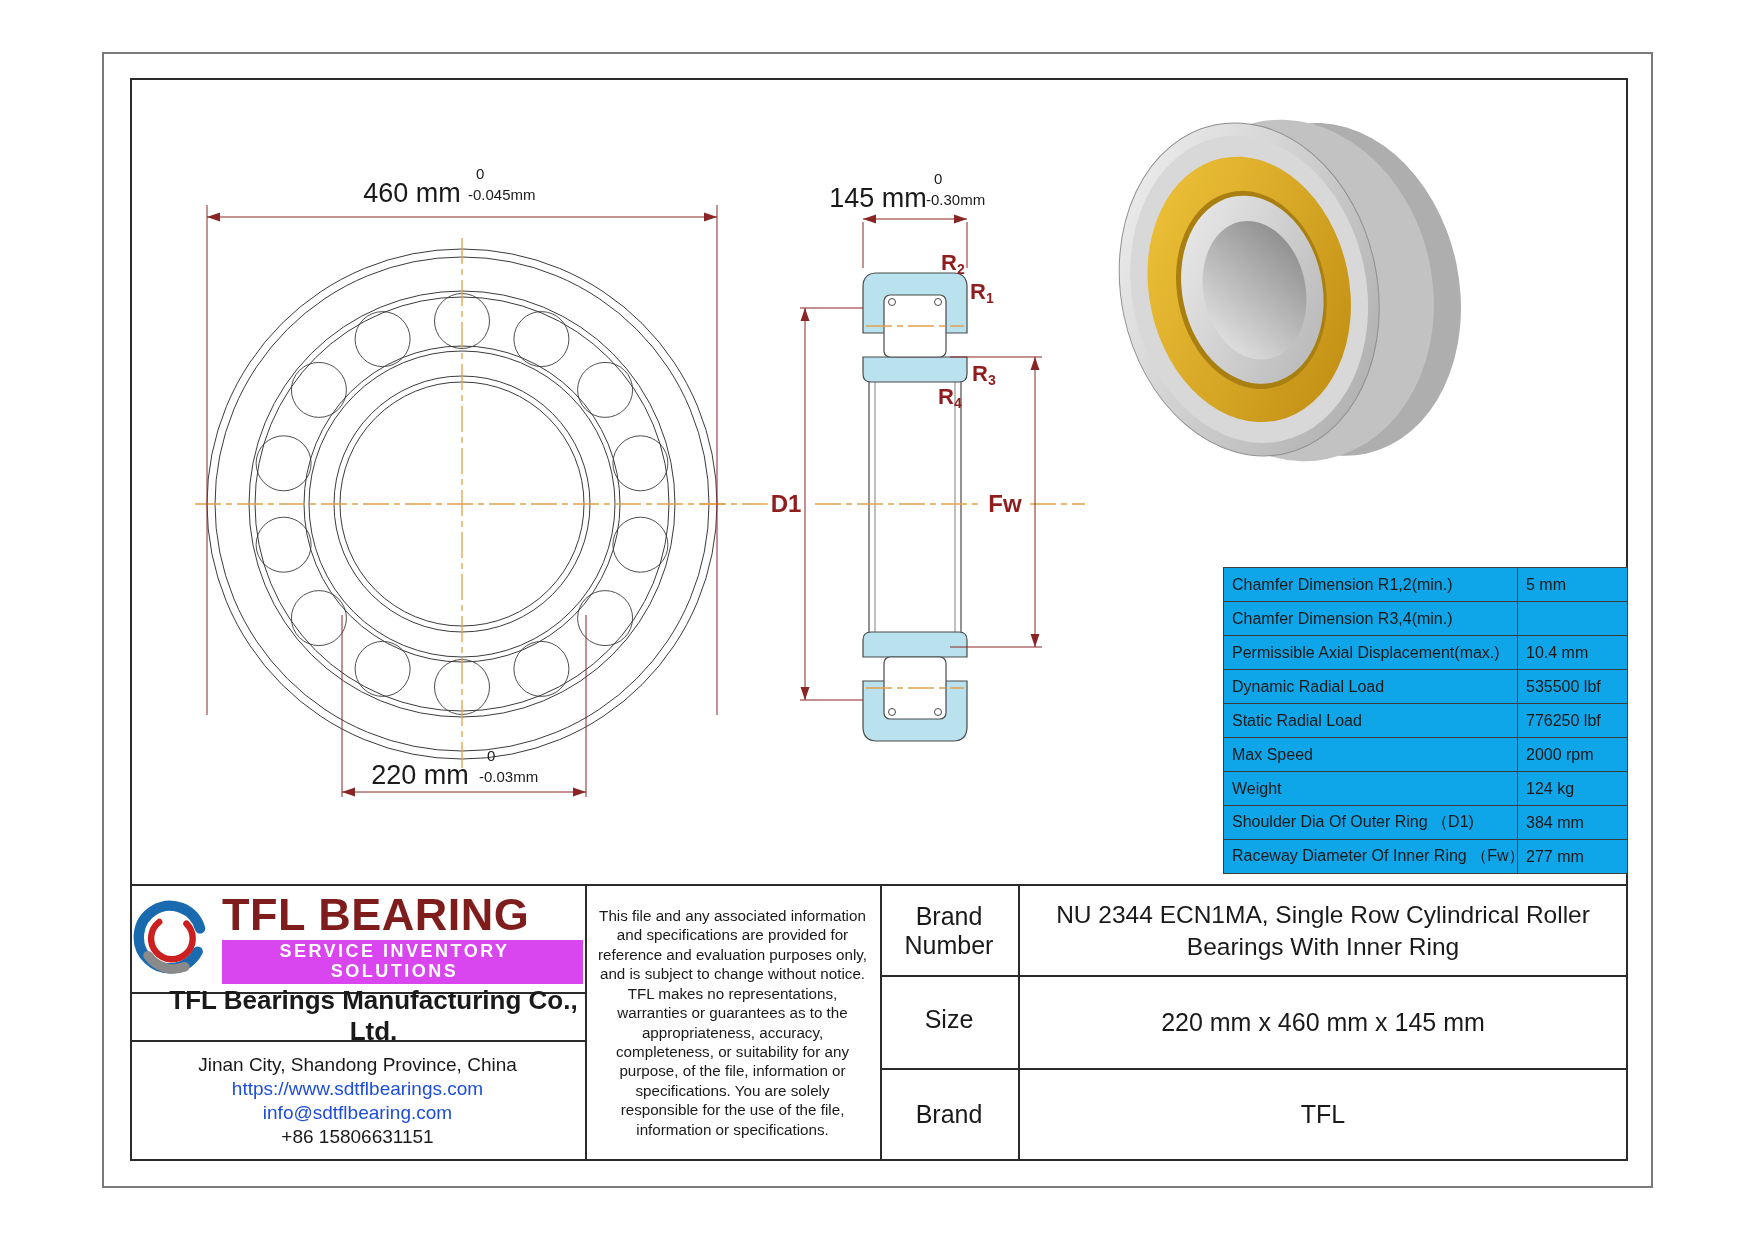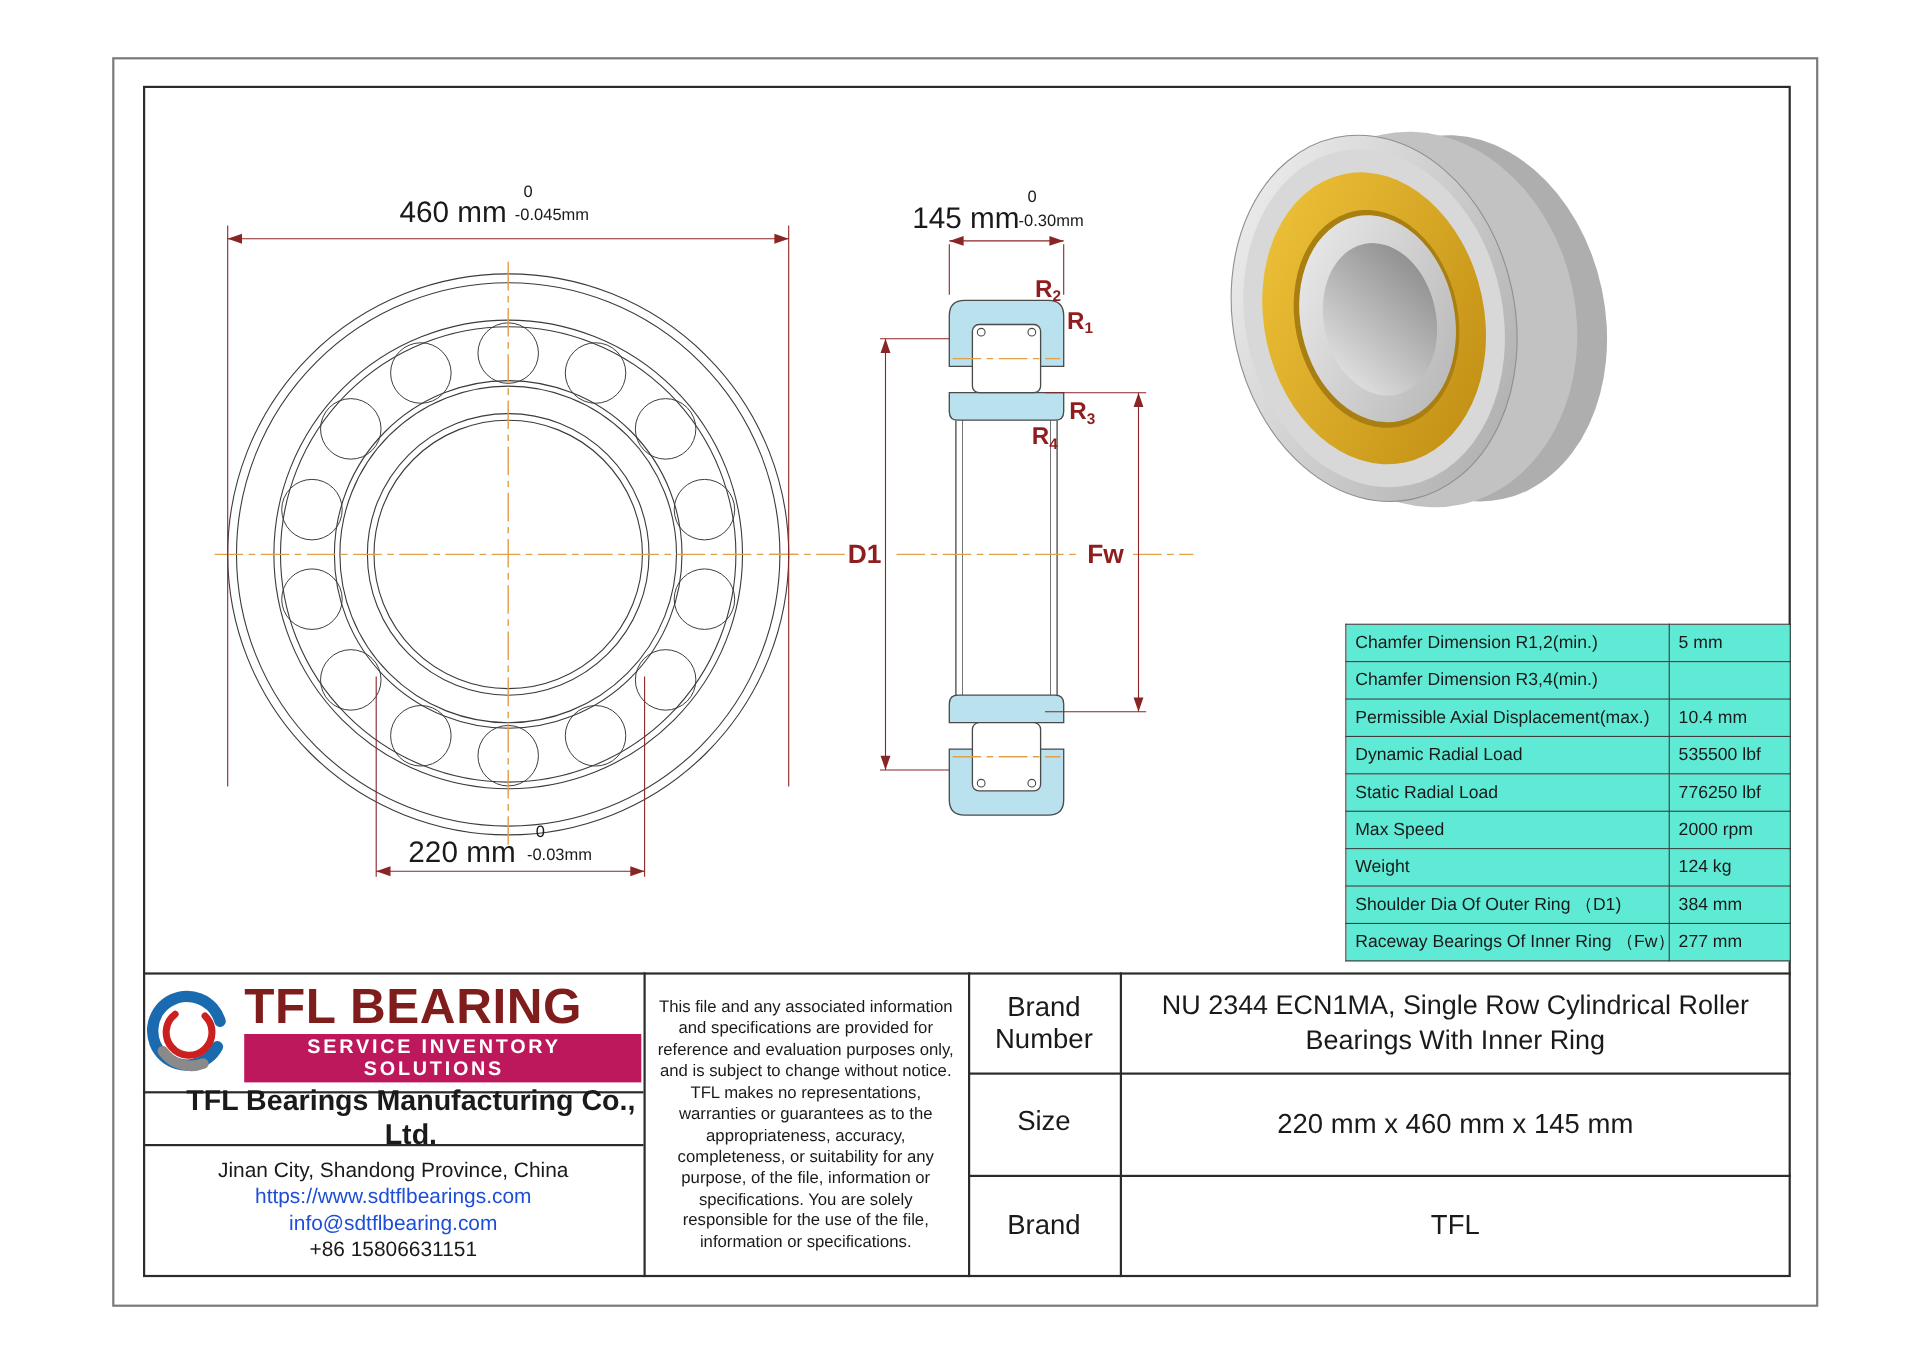--- a/index.html
+++ b/index.html
@@ -8,29 +8,29 @@
   .abs{position:absolute;}
   
   #outer-border{left:102px;top:52px;width:1547px;height:1132px;border:2px solid #7a7a7a;}
   #inner-border{left:130px;top:78px;width:1494px;height:1079px;border:2px solid #2b2b2b;}
   
   #drawing-svg{left:0;top:0;}
   svg text{font-family:"Liberation Sans",sans-serif;}
   
   #spec-table{left:1223px;top:567px;width:405px;border-collapse:collapse;table-layout:fixed;}
   #spec-table td{border:1.6px solid #3c3c3c;height:33px;font-size:16px;padding:0 0 0 8px;
-                 white-space:nowrap;overflow:visible;background:#5eead4;}
+                 white-space:nowrap;overflow:visible;background:#0ea5e9;}
   #spec-table td.val{width:101px;}
   
   .tb-line{background:#2b2b2b;}
   .cell{display:flex;align-items:center;justify-content:center;text-align:center;}
   #logo-cell{left:132px;top:886px;width:451px;height:104px;gap:10px;}
   #logo-text-wrap{display:flex;flex-direction:column;align-items:flex-start;}
   #logo-title{font-size:45px;font-weight:bold;color:#7f1d1d;letter-spacing:.5px;line-height:1;}
-  #logo-banner{margin-top:3px;background:#be185d;color:#fff;font-size:18px;font-weight:bold;
+  #logo-banner{margin-top:3px;background:#d946ef;color:#fff;font-size:18px;font-weight:bold;
                letter-spacing:2.5px;padding:2px 24px 3px 8px;line-height:1.1;}
   #company-cell{left:132px;top:994px;width:451px;height:44px;font-size:26px;font-weight:600;margin-left:16px;}
   #contact-cell{left:132px;top:1042px;width:451px;height:117px;flex-direction:column;
                 font-size:19px;line-height:24px;font-weight:500;}
   .link{color:#1d4ed8;text-decoration:none;}
   #disclaimer-cell{left:587px;top:886px;width:291px;height:273px;font-size:15.2px;
                    line-height:1.28;font-weight:500;padding:0 8px;box-sizing:border-box;}
   .field-label{left:882px;width:134px;font-size:25px;font-weight:500;}
   .field-value{left:1020px;width:606px;font-size:25px;font-weight:500;}
   #pn-value{font-size:24.5px;line-height:1.3;border-radius:18px;}
@@ -222,21 +222,21 @@
         </tr>
       <tr>
           <td>Weight</td>
           <td class="val">124 kg</td>
         </tr>
       <tr>
           <td>Shoulder Dia Of Outer Ring （D1)</td>
           <td class="val">384 mm</td>
         </tr>
       <tr>
-          <td>Raceway Bearings Of Inner Ring （Fw）</td>
+          <td>Raceway Diameter Of Inner Ring （Fw）</td>
           <td class="val">277 mm</td>
         </tr>
     </tbody>
   </table>
 
   <div class="abs tb-line" style="left:130px;top:884px;width:1498px;height:2px;"></div>
   <div class="abs tb-line" style="left:585px;top:884px;width:2px;height:277px;"></div>
   <div class="abs tb-line" style="left:880px;top:884px;width:2px;height:277px;"></div>
   <div class="abs tb-line" style="left:1018px;top:884px;width:2px;height:277px;"></div>
   <div class="abs tb-line" style="left:130px;top:992px;width:455px;height:2px;"></div>

